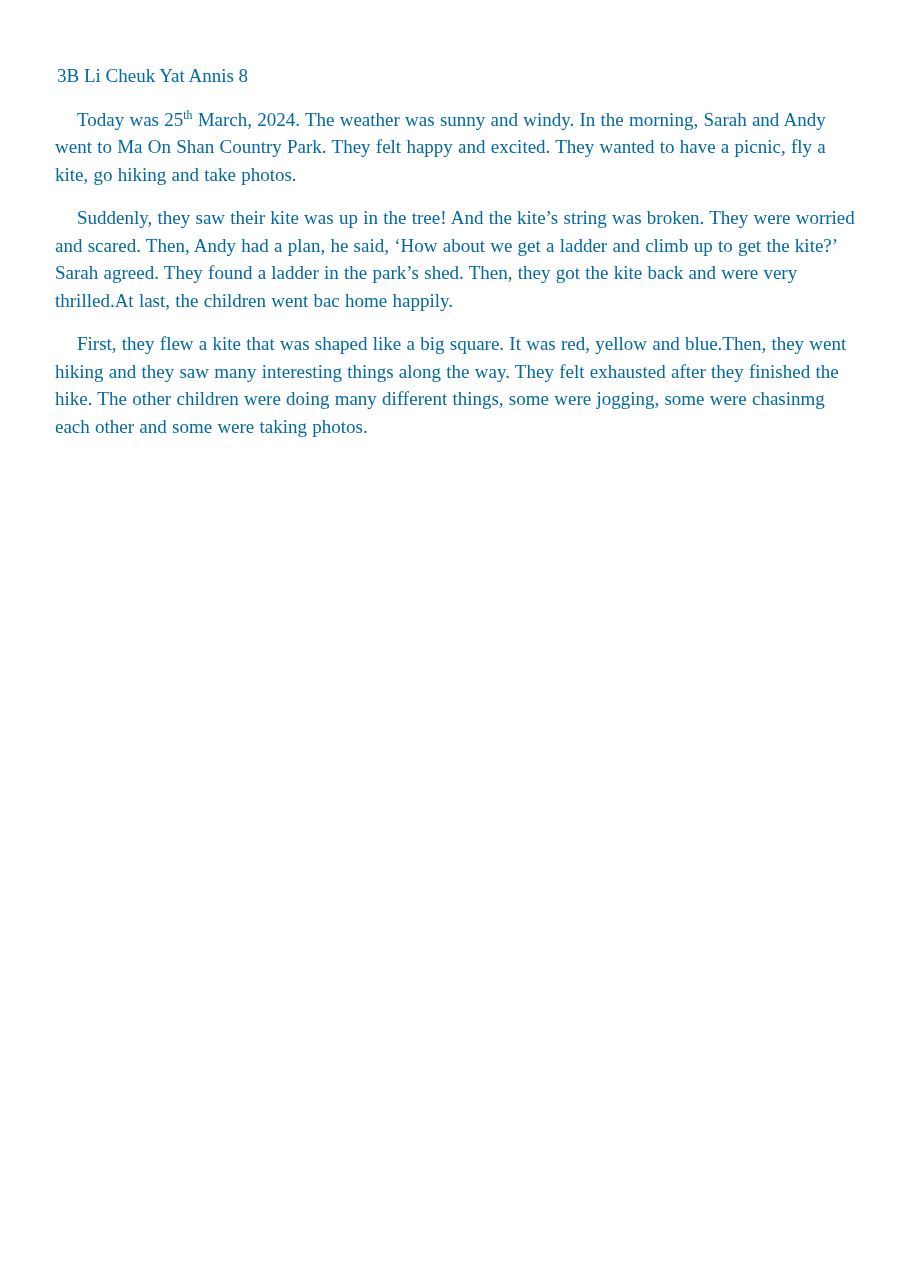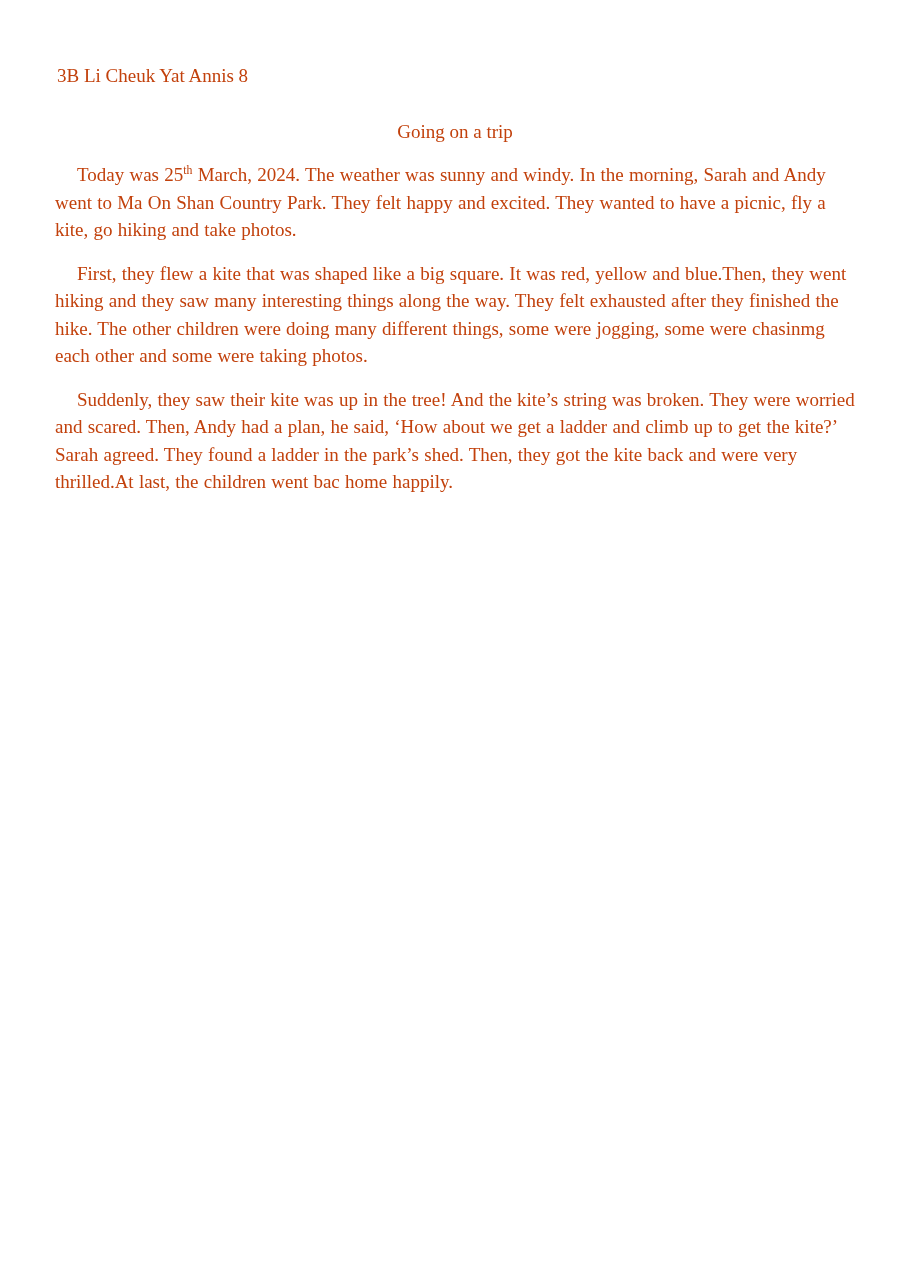--- a/index.html
+++ b/index.html
@@ -5,21 +5,21 @@
   html, body {
     margin: 0;
     padding: 0;
     background: #ffffff;
   }
   .page {
     position: relative;
     width: 905px;
     height: 1280px;
     background: #ffffff;
-    color: #c2410c;
+    color: #0369a1;
     font-family: "Liberation Serif", "DejaVu Serif", serif;
     overflow: hidden;
   }
   .content {
     position: absolute;
     left: 55px;
     top: 62px;
     width: 800px;
     font-size: 19px;
     line-height: 27.5px;
@@ -45,22 +45,21 @@
   }
 </style>
 </head>
 <body>
 
 <div class="page">
   <div class="content">
 
     <div class="header-line">3B Li Cheuk Yat Annis 8</div>
 
-    <div class="essay-title">Going on a trip</div>
 
     <p class="para"><span>Today was 25</span><sup class="ord">th</sup><span> March, 2024. The weather was sunny and windy. In the morning, Sarah and Andy went to Ma On Shan Country Park. They felt happy and excited. They wanted to have a picnic, fly a kite, go hiking and take photos.</span></p>
 
+    <p class="para">Suddenly, they saw their kite was up in the tree! And the kite’s string was broken. They were worried and scared. Then, Andy had a plan, he said, ‘How about we get a ladder and climb up to get the kite?’ Sarah agreed. They found a ladder in the park’s shed. Then, they got the kite back and were very thrilled.At last, the children went bac home happily.</p>
+
     <p class="para">First, they flew a kite that was shaped like a big square. It was red, yellow and blue.Then, they went hiking and they saw many interesting things along the way. They felt exhausted after they finished the hike. The other children were doing many different things, some were jogging, some were chasinmg each other and some were taking photos.</p>
-
-    <p class="para">Suddenly, they saw their kite was up in the tree! And the kite’s string was broken. They were worried and scared. Then, Andy had a plan, he said, ‘How about we get a ladder and climb up to get the kite?’ Sarah agreed. They found a ladder in the park’s shed. Then, they got the kite back and were very thrilled.At last, the children went bac home happily.</p>
 
   </div>
 </div>
 
 </body></html>

